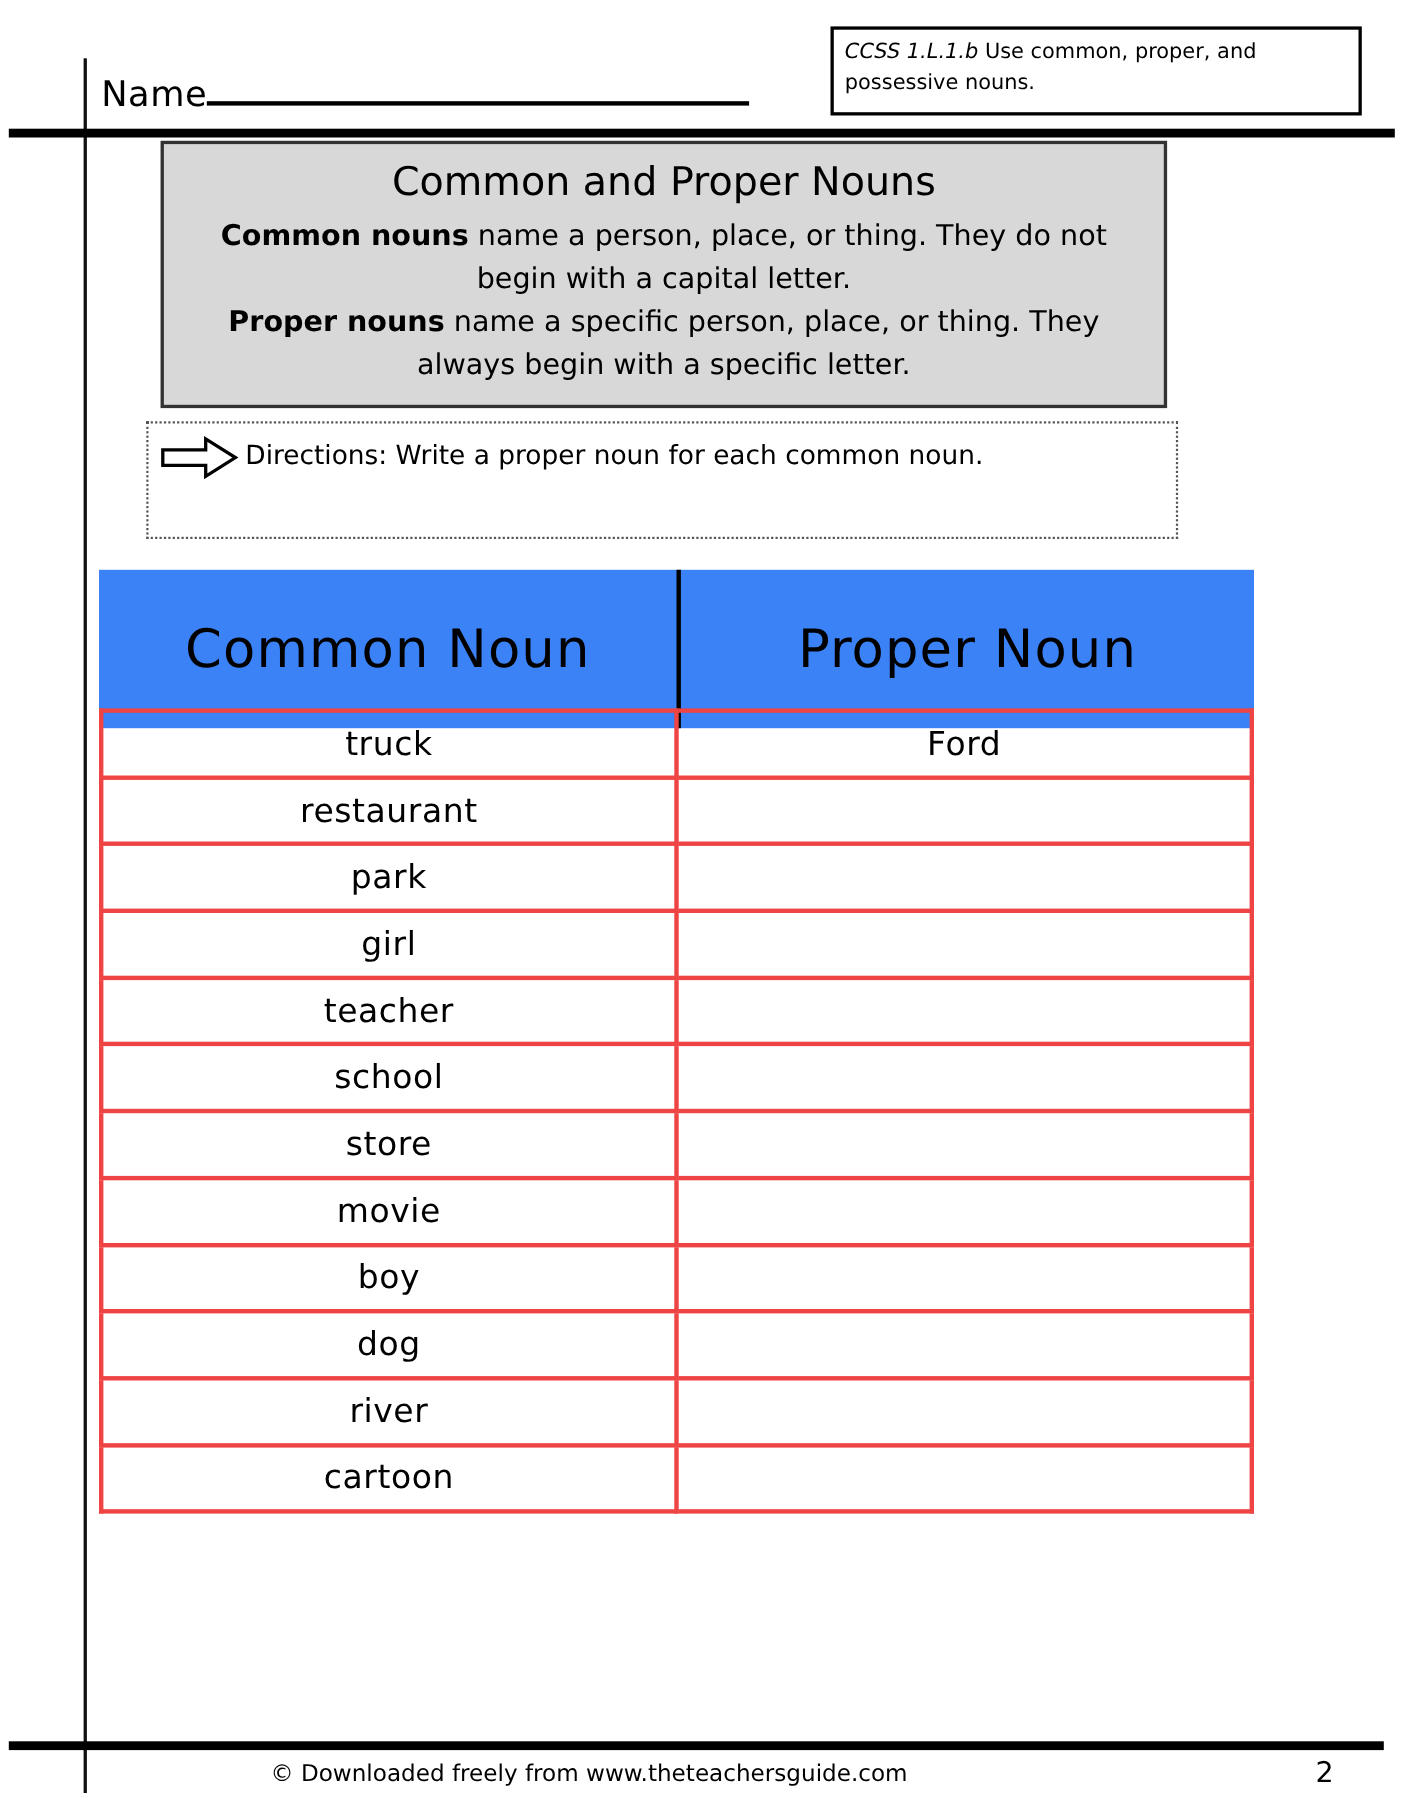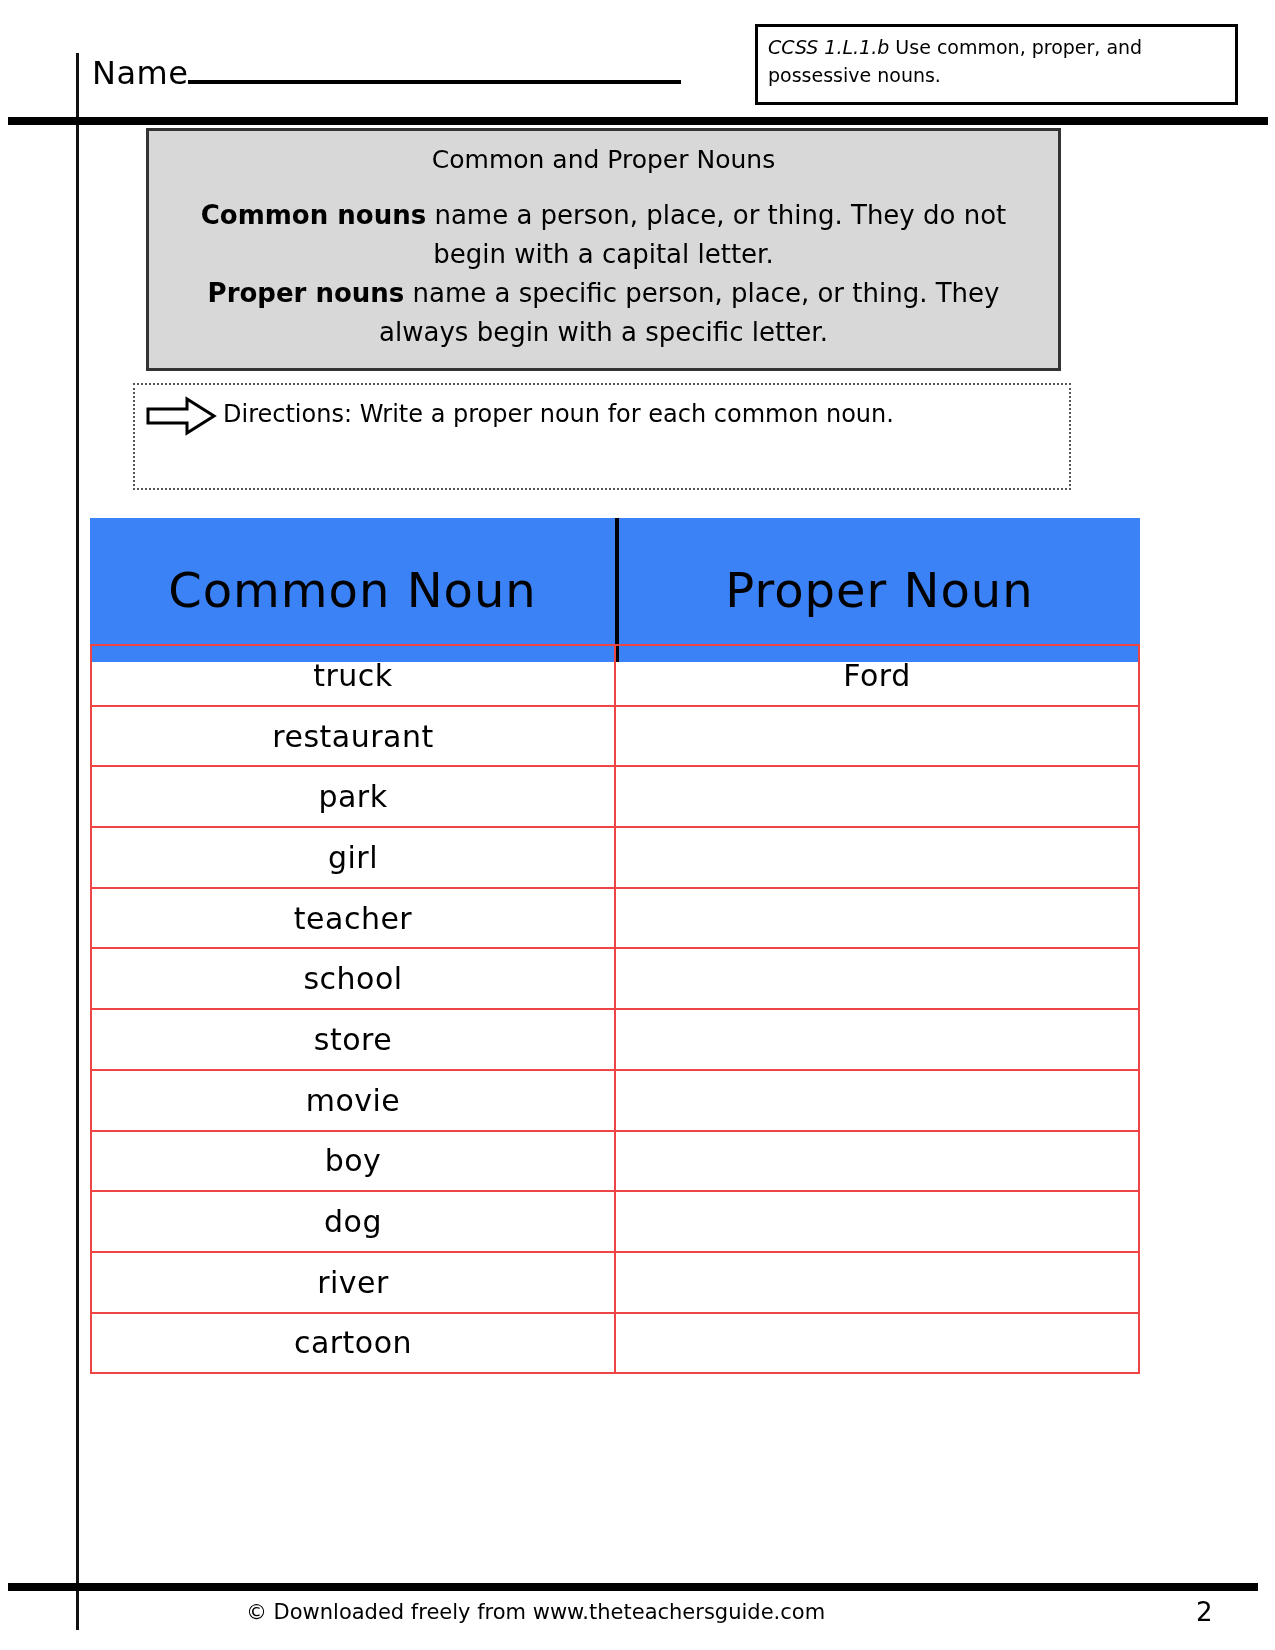--- a/index.html
+++ b/index.html
@@ -18,21 +18,21 @@
   .left-rule {
     position: absolute;
     left: 76px; top: 53px;
     width: 3px; height: 1577px;
     background: #111;
   }
 
   
   .name-line {
     position: absolute;
-    left: 92px; top: 50px;
+    left: 92px; top: 62px;
     font-size: 32px;
     letter-spacing: 0.5px;
     white-space: nowrap;
   }
   .name-blank {
     display: inline-block;
     width: 493px;
     border-bottom: 4px solid #000;
     height: 34px;
     vertical-align: baseline;
@@ -61,23 +61,23 @@
   .info-box {
     position: absolute;
     left: 146px; top: 128px;
     width: 915px; height: 243px;
     background: #d8d8d8;
     border: 3px solid #333;
     text-align: center;
     padding-top: 14px;
   }
   .info-title {
-    font-size: 25px;
+    font-size: 36px;
     font-weight: normal;
-    margin-bottom: 22px;
+    margin-bottom: 10px;
   }
   .info-rule {
     font-size: 26px;
     line-height: 1.5;
     padding: 0 40px;
   }
   .info-rule b { font-weight: bold; }
 
   
   .directions-box {
@@ -120,21 +120,21 @@
 
   
   .noun-table {
     position: absolute;
     left: 90px; top: 644px;
     width: 1050px;
     border-collapse: collapse;
     table-layout: fixed;
   }
   .noun-table td {
-    border: 2px solid #ef4444;
+    border: 4px solid #ef4444;
     width: 50%;
     height: 60.7px;
     text-align: center;
     font-size: 30px;
     letter-spacing: 0.5px;
     vertical-align: middle;
   }
 
   
   .bottom-rule {

